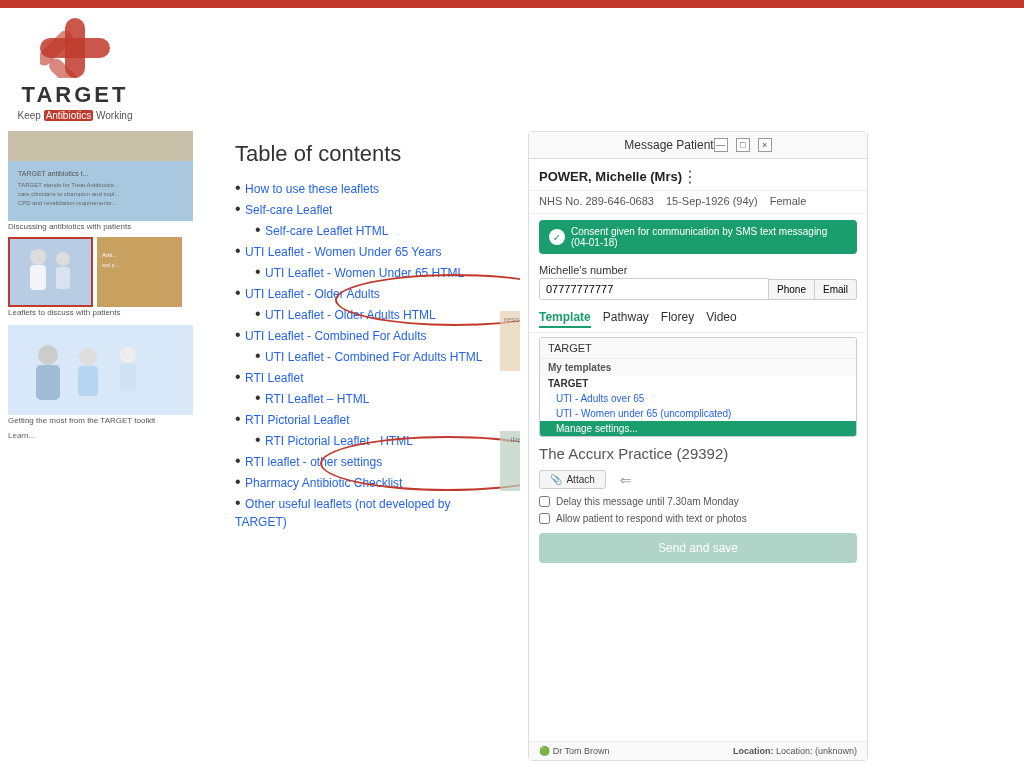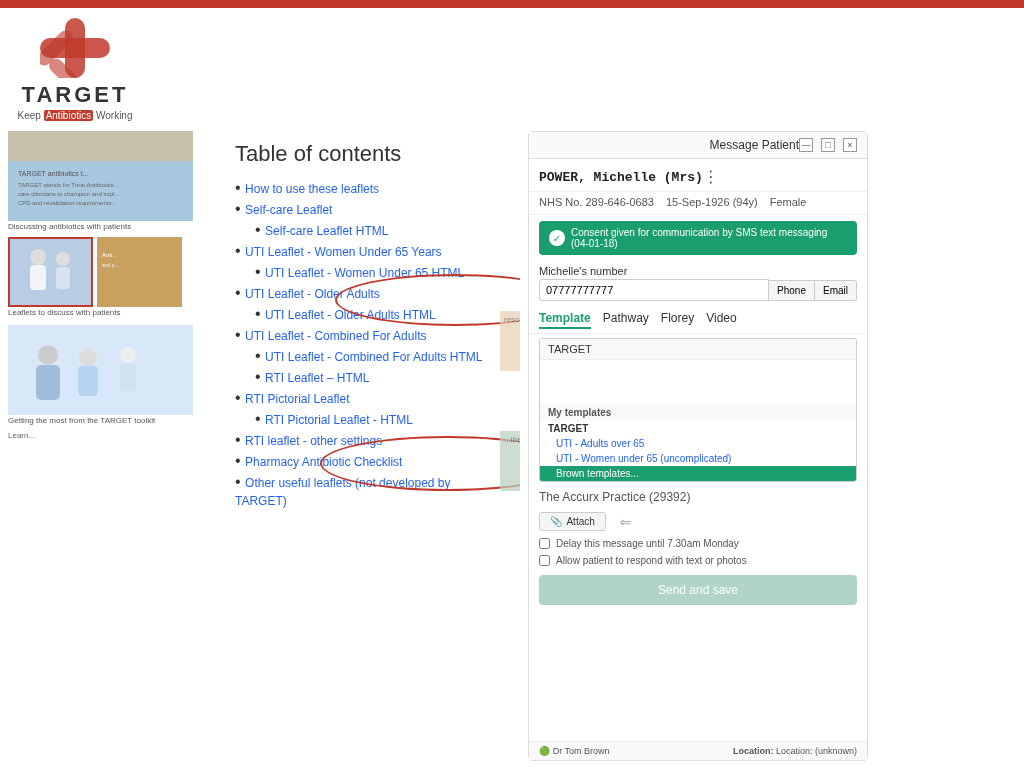--- a/index.html
+++ b/index.html
@@ -134,21 +134,21 @@
       margin: 0 8px;
       display: flex;
       flex-direction: column;
       max-width: 340px;
       font-size: 12px;
     }
 
     .msg-titlebar {
       display: flex;
       align-items: center;
-      justify-content: flex-end;
+      justify-content: center;
       padding: 6px 10px;
       border-bottom: 1px solid #ddd;
       background: #f9f9f9;
     }
 
     .msg-title {
       font-size: 12px;
       color: #333;
     }
 
@@ -168,21 +168,20 @@
       justify-content: center;
       font-size: 9px;
       color: #555;
     }
 
     .msg-patient-header {
       display: flex;
       align-items: center;
       padding: 8px 10px 4px;
       border-bottom: 1px solid #eee;
-      font-family: Liberation Mono, monospace;
     }
 
     .patient-name {
       font-weight: bold;
       font-size: 13px;
       color: #222;
     }
 
     .more-icon {
       font-size: 16px;
@@ -291,21 +290,20 @@
       color: #333;
       border-bottom: 1px solid #eee;
     }
 
     .template-group-header {
       padding: 3px 8px;
       font-size: 10px;
       font-weight: bold;
       color: #555;
       background: #f9f9f9;
-      margin-top: 44px;
     }
 
     .template-group-label {
       padding: 2px 8px;
       font-size: 10px;
       font-weight: bold;
       color: #333;
     }
 
     .template-item {
@@ -315,21 +313,21 @@
       cursor: pointer;
     }
 
     .template-item.active-item {
       background: #1a9e6e;
       color: #fff;
     }
 
     .practice-label {
       padding: 4px 10px;
-      font-size: 12px;
+      font-size: 15px;
       color: #555;
     }
 
     .attach-btn {
       display: inline-flex;
       align-items: center;
       gap: 4px;
       margin: 4px 10px;
       padding: 3px 10px;
       border: 1px solid #ccc;
@@ -560,20 +558,23 @@
       </li>
       <li class="sub-bullet">
         <a href="#">UTI Leaflet - Older Adults HTML</a>
       </li>
       <li class="bullet">
         <a href="#">UTI Leaflet - Combined For Adults</a>
       </li>
       <li class="sub-bullet">
         <a href="#">UTI Leaflet - Combined For Adults HTML</a>
       </li>
+      <li class="bullet">
+        <a href="#">RTI Leaflet</a>
+      </li>
       <li class="sub-bullet">
         <a href="#">RTI Leaflet – HTML</a>
       </li>
       <li class="bullet">
         <a href="#">RTI Pictorial Leaflet</a>
       </li>
       <li class="sub-bullet">
         <a href="#">RTI Pictorial Leaflet - HTML</a>
       </li>
       <li class="bullet">
@@ -636,21 +637,21 @@
       <span class="tab-item">Florey</span>
       <span class="tab-item">Video</span>
     </div>
 
     <div class="template-dropdown">
       <div class="template-header">TARGET</div>
       <div class="template-group-header">My templates</div>
       <div class="template-group-label">TARGET</div>
       <div class="template-item">UTI - Adults over 65</div>
       <div class="template-item">UTI - Women under 65 (uncomplicated)</div>
-      <div class="template-item active-item">Brown templates...</div>
+      <div class="template-item active-item">Manage settings...</div>
     </div>
 
     <div class="practice-label">The Accurx Practice (29392)</div>
 
     <div style="display:flex; align-items:center;">
       <button class="attach-btn">
         <span>📎</span>
         <span>Attach</span>
       </button>
       <span class="arrow-right">⇐</span>

